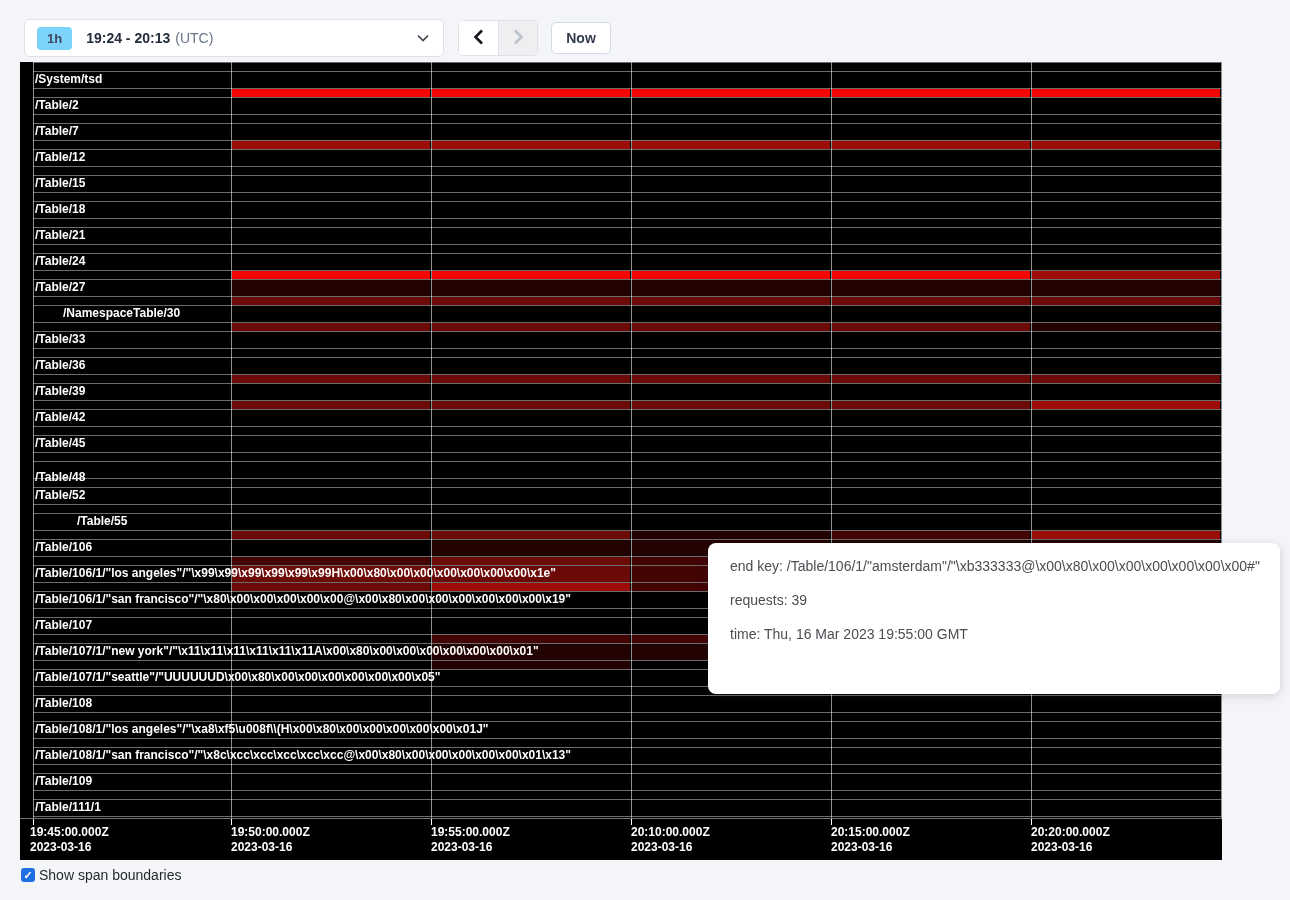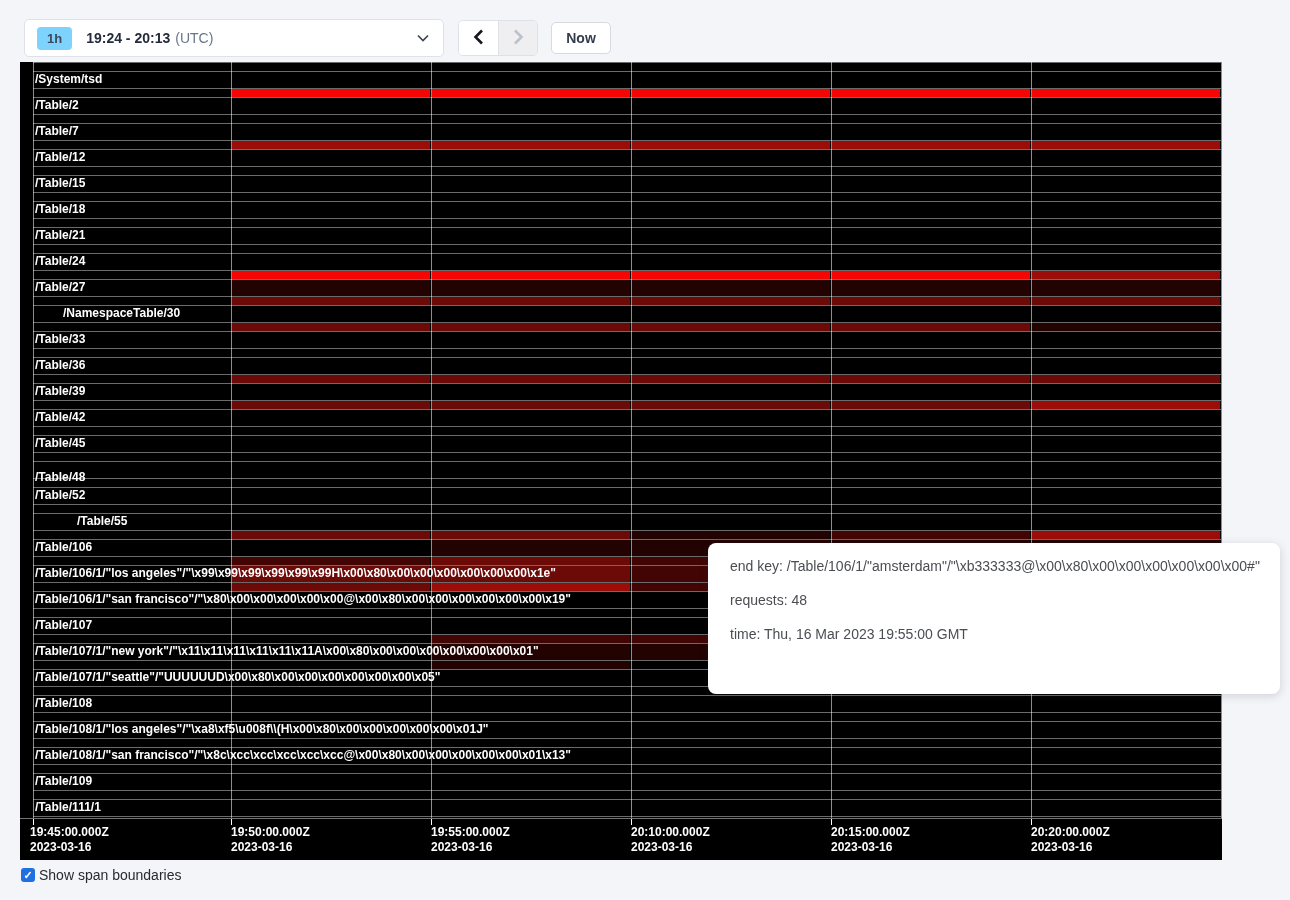--- a/index.html
+++ b/index.html
@@ -294,21 +294,21 @@
       </div>
       <div class="x-label" style="left: 1011px;">
         <div>20:20:00.000Z</div>
         <div>2023-03-16</div>
       </div>
     </div>
 </div>
 
 <div id="tooltip">
   <div class="tt-line">end key: /Table/106/1/"amsterdam"/"\xb333333@\x00\x80\x00\x00\x00\x00\x00\x00#"</div>
-  <div class="tt-line">requests: 48</div>
+  <div class="tt-line">requests: 39</div>
   <div class="tt-line">time: Thu, 16 Mar 2023 19:55:00 GMT</div>
 </div>
 
 <div class="footer-row">
   <span class="checkbox">
     <span class="mark">✓</span>
   </span>
   <span class="checkbox-label">Show span boundaries</span>
 </div>
 

